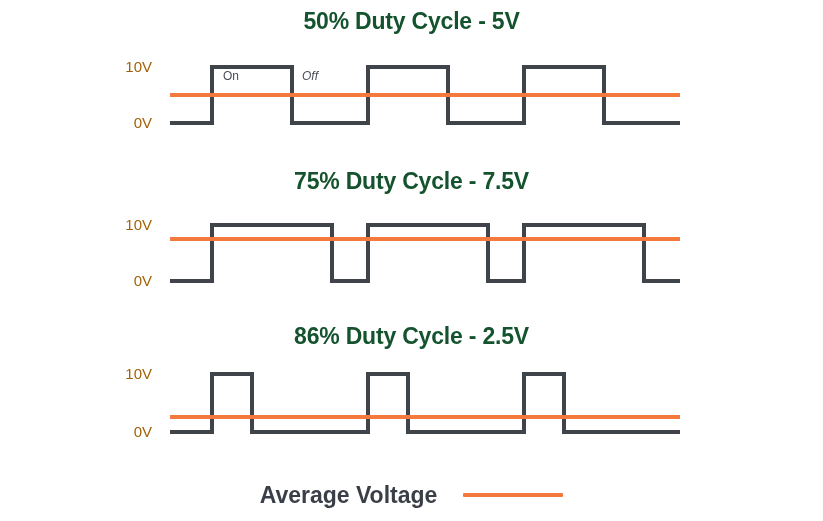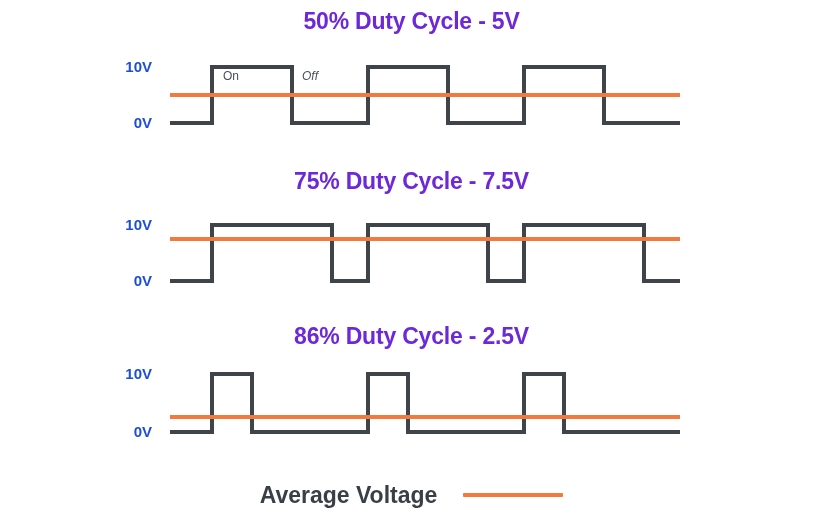--- a/index.html
+++ b/index.html
@@ -25,29 +25,29 @@
     left: 0;
     width: 823px;
   }
   .chart-title {
     position: absolute;
     left: 0;
     width: 823px;
     text-align: center;
     font-size: 23px;
     font-weight: bold;
-    color: #6d28d9;
+    color: #14532d;
     letter-spacing: -0.2px;
     white-space: nowrap;
   }
   .axis-label {
     position: absolute;
     font-size: 15px;
-    font-weight: bold;
-    color: #1d4ed8;
+    font-weight: normal;
+    color: #a16207;
     text-align: right;
     width: 60px;
     white-space: nowrap;
   }
   .state-label {
     position: absolute;
     font-size: 12px;
     font-weight: normal;
     color: #4a4f57;
     text-align: left;

